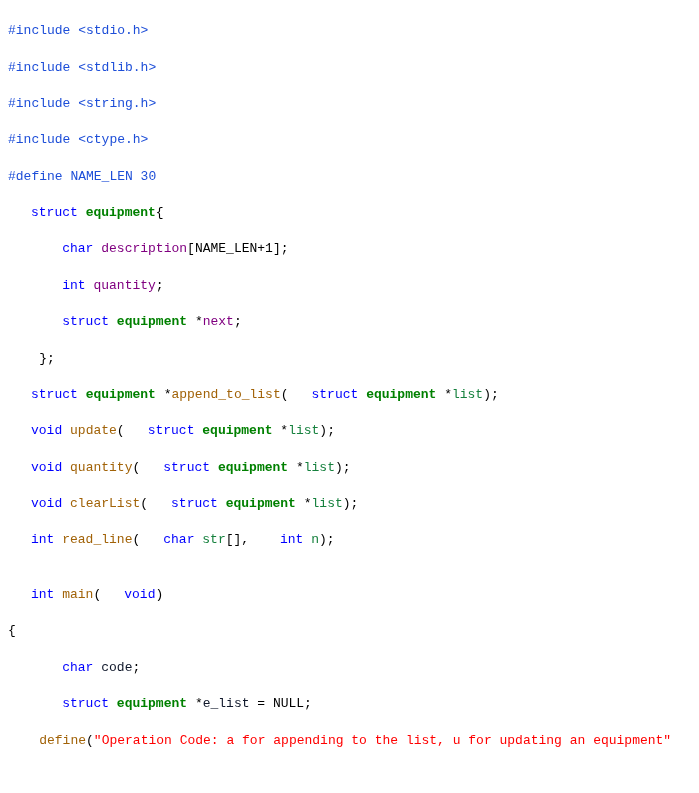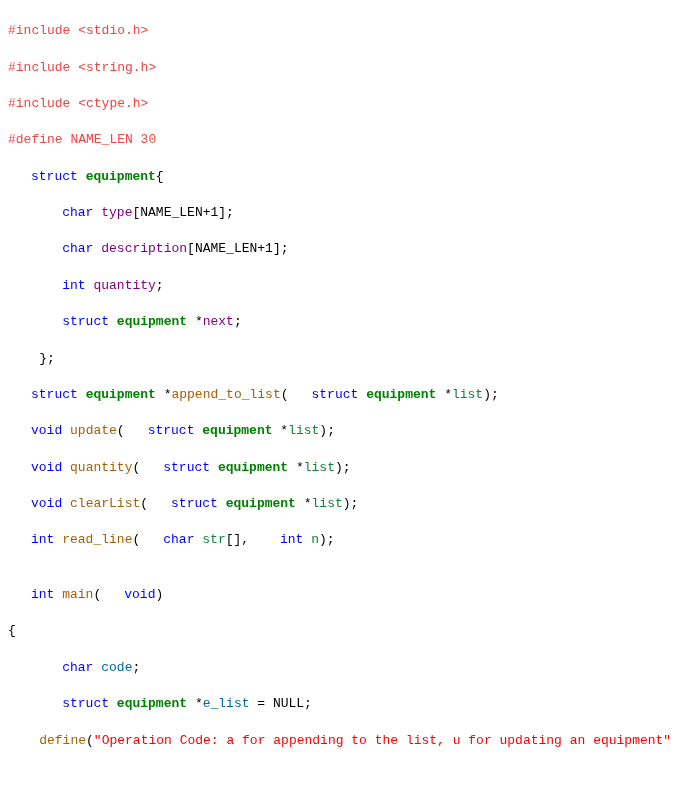--- a/index.html
+++ b/index.html
@@ -22,41 +22,41 @@
       min-height: 793px;
       overflow-x: auto;
       white-space: pre;
     }
 
     .line {
       display: block;
       white-space: pre;
     }
 
-    .c-preprocessor { color: #ef4444; }
+    .c-preprocessor { color: #1d4ed8; }
     .c-keyword { color: #0000ff; margin-left: 23px; }
     .c-string { color: #ff0000; }
     .c-function { color: #a16207; }
-    .c-variable { color: #0369a1; }
+    .c-variable { color: #0f172a; }
     .c-normal { color: #000000; }
     .c-number { color: #000000; }
     .c-struct-name { color: #008000; font-weight: bold; }
     .c-member { color: #800080; }
     .c-param { color: #15803d; }
   </style>
 </head>
 <body>
 
 <div id="code-editor">
 <span class="line"><span class="c-preprocessor">#include &lt;stdio.h&gt;</span></span>
+<span class="line"><span class="c-preprocessor">#include &lt;stdlib.h&gt;</span></span>
 <span class="line"><span class="c-preprocessor">#include &lt;string.h&gt;</span></span>
 <span class="line"><span class="c-preprocessor">#include &lt;ctype.h&gt;</span></span>
 <span class="line"><span class="c-preprocessor">#define NAME_LEN 30</span></span>
 <span class="line"><span class="c-keyword">struct</span> <span class="c-struct-name">equipment</span><span class="c-normal">{</span></span>
-<span class="line"><span class="c-normal">    </span><span class="c-keyword">char</span> <span class="c-member">type</span><span class="c-normal">[NAME_LEN+</span><span class="c-number">1</span><span class="c-normal">];</span></span>
 <span class="line"><span class="c-normal">    </span><span class="c-keyword">char</span> <span class="c-member">description</span><span class="c-normal">[NAME_LEN+</span><span class="c-number">1</span><span class="c-normal">];</span></span>
 <span class="line"><span class="c-normal">    </span><span class="c-keyword">int</span> <span class="c-member">quantity</span><span class="c-normal">;</span></span>
 <span class="line"><span class="c-normal">    </span><span class="c-keyword">struct</span> <span class="c-struct-name">equipment</span> <span class="c-normal">*</span><span class="c-member">next</span><span class="c-normal">;</span></span>
 <span class="line"><span class="c-normal">    };</span></span>
 <span class="line"><span class="c-keyword">struct</span> <span class="c-struct-name">equipment</span> <span class="c-normal">*</span><span class="c-function">append_to_list</span><span class="c-normal">(</span><span class="c-keyword">struct</span> <span class="c-struct-name">equipment</span> <span class="c-normal">*</span><span class="c-param">list</span><span class="c-normal">);</span></span>
 <span class="line"><span class="c-keyword">void</span> <span class="c-function">update</span><span class="c-normal">(</span><span class="c-keyword">struct</span> <span class="c-struct-name">equipment</span> <span class="c-normal">*</span><span class="c-param">list</span><span class="c-normal">);</span></span>
 <span class="line"><span class="c-keyword">void</span> <span class="c-function">quantity</span><span class="c-normal">(</span><span class="c-keyword">struct</span> <span class="c-struct-name">equipment</span> <span class="c-normal">*</span><span class="c-param">list</span><span class="c-normal">);</span></span>
 <span class="line"><span class="c-keyword">void</span> <span class="c-function">clearList</span><span class="c-normal">(</span><span class="c-keyword">struct</span> <span class="c-struct-name">equipment</span> <span class="c-normal">*</span><span class="c-param">list</span><span class="c-normal">);</span></span>
 <span class="line"><span class="c-keyword">int</span> <span class="c-function">read_line</span><span class="c-normal">(</span><span class="c-keyword">char</span> <span class="c-param">str</span><span class="c-normal">[], </span><span class="c-keyword">int</span> <span class="c-param">n</span><span class="c-normal">);</span></span>
 <span class="line"></span>

